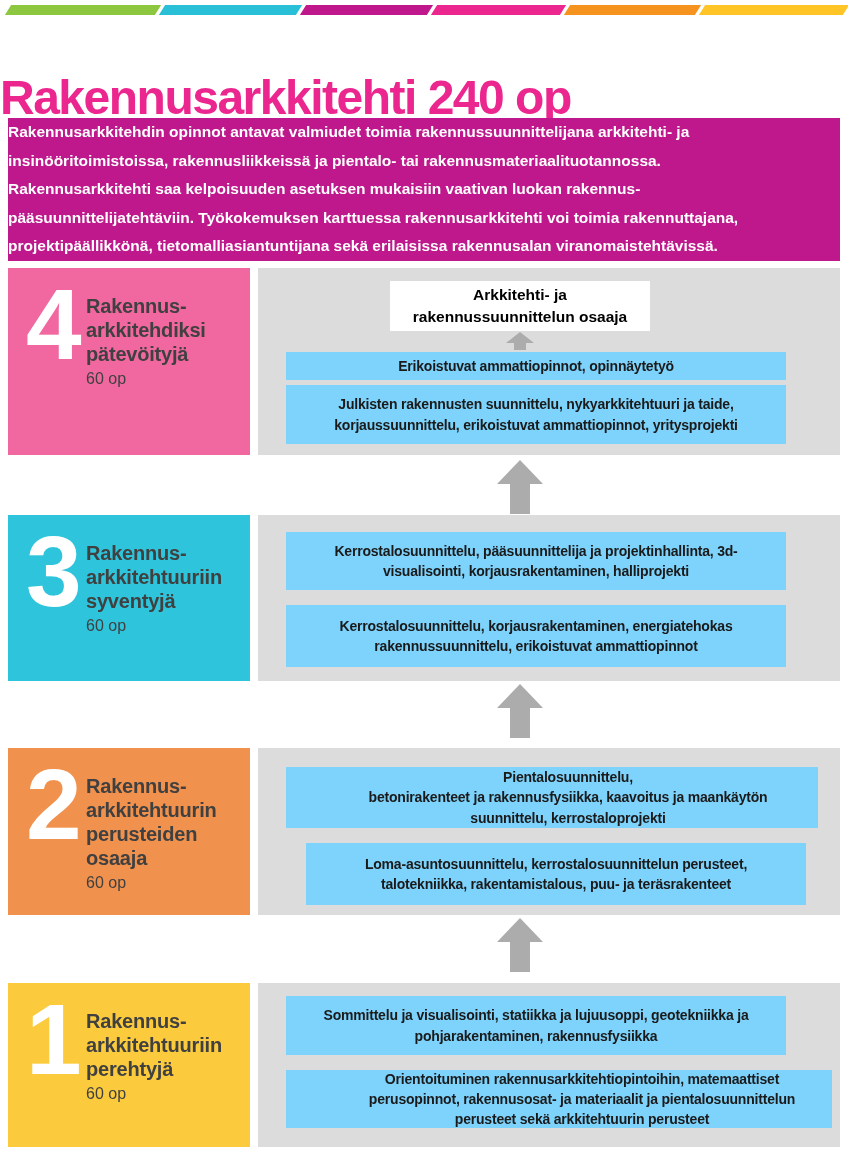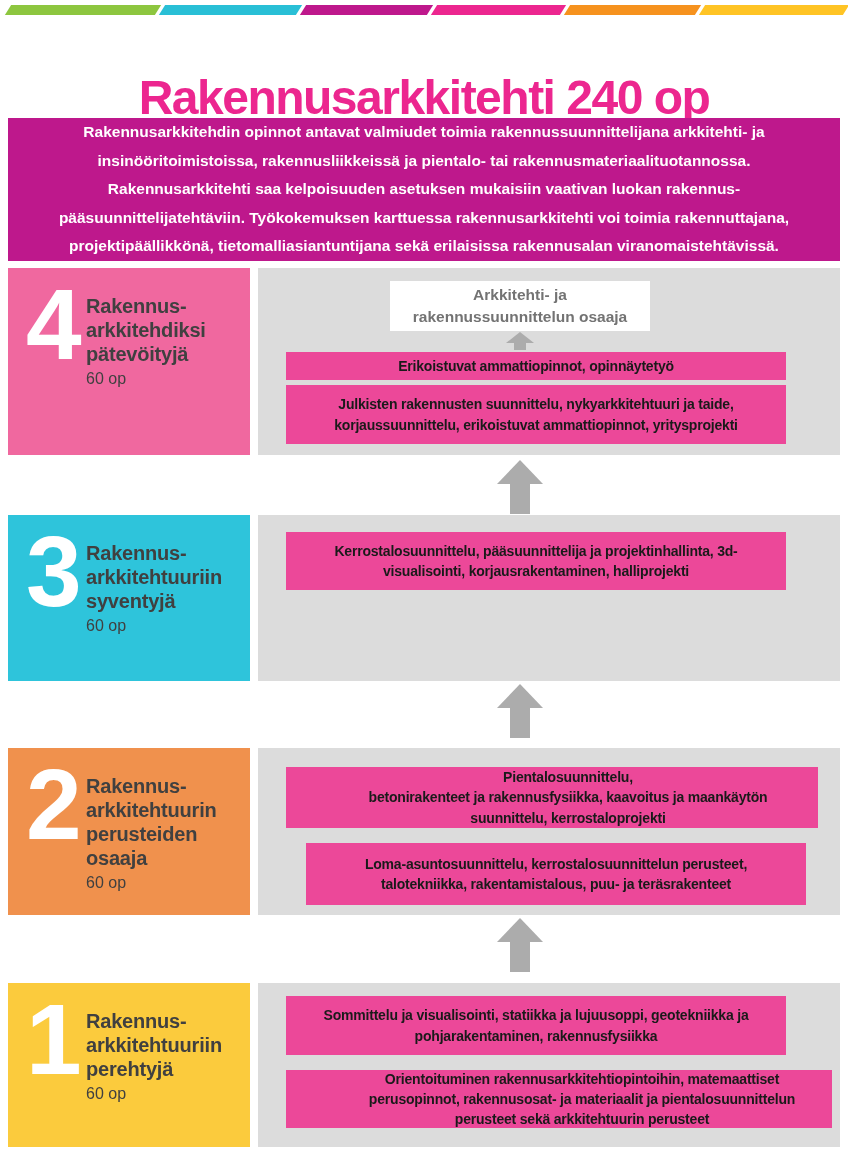--- a/index.html
+++ b/index.html
@@ -11,45 +11,45 @@
   .stripe .seg { transform:skewX(-32deg); height:10px; }
   .stripe .seg:nth-child(1){ width:150px; }
   .stripe .seg:nth-child(2){ width:137px; }
   .stripe .seg:nth-child(3){ width:127px; }
   .stripe .seg:nth-child(4){ width:129px; }
   .stripe .seg:nth-child(5){ width:131px; }
   .stripe .seg:nth-child(6){ width:144px; }
 
   .main-title {
     position:absolute; top:38px; left:0; width:100%;
-    text-align:center; font-size:48px; font-weight:bold; letter-spacing:-1.5px;
+    font-size:48px; font-weight:bold; letter-spacing:-1.5px;
   }
 
   .intro {
     position:absolute; top:118px; left:8px; width:832px; height:143px;
     display:flex; align-items:center; justify-content:center;
   }
   .intro-text {
     color:#ffffff; font-weight:bold; font-size:15.5px; line-height:28.5px;
-    text-align:center; white-space:pre-line; width:100%;
+    white-space:pre-line; width:100%;
   }
 
   .level { position:absolute; left:8px; width:832px; }
   .level-card { position:absolute; left:0; top:0; width:242px; height:100%; }
   .level-number {
     position:absolute; left:18px; top:6px; color:#ffffff;
     font-size:100px; font-weight:bold; line-height:1;
   }
   .level-info { position:absolute; left:78px; top:26px; color:#404040; }
   .level-title { font-size:20px; font-weight:bold; line-height:24px; letter-spacing:-0.2px; white-space:pre-line; }
   .level-credits { font-size:16px; font-weight:normal; line-height:26px; }
 
   .level-panel { position:absolute; left:250px; top:0; width:582px; height:100%; background:#DCDCDC; }
   .course-box {
-    position:absolute; left:28px; width:500px; background:#ec4899;
+    position:absolute; left:28px; width:500px; background:#7dd3fc;
     display:flex; align-items:center; justify-content:center;
   }
   .course-text {
     color:#1A1A1A; font-weight:bold; font-size:14px; line-height:1.45;
     letter-spacing:-0.2px; text-align:center; white-space:pre-line; padding:0 3px;
   }
   .goal-box { position:absolute; left:132px; top:13px; width:260px; height:50px;
     background:#ffffff; display:flex; align-items:center; justify-content:center; }
   .goal-text { font-weight:bold; font-size:15.5px; line-height:1.4; text-align:center; white-space:pre-line; }
 
@@ -115,21 +115,21 @@
       <div class="level-number">4</div>
       <div class="level-info">
         <div class="level-title">Rakennus-
 arkkitehdiksi
 pätevöityjä</div>
         <div class="level-credits">60 op</div>
       </div>
     </div>
     <div class="level-panel">
       <div class="goal-box">
-        <div class="goal-text" style="color: #737373;">Arkkitehti- ja
+        <div class="goal-text" style="color: #000000;">Arkkitehti- ja
 rakennussuunnittelun osaaja</div>
       </div>
       <div class="arrow-up-small small-arrow">
         <div class="head"></div>
         <div class="stem"></div>
       </div>
       <div class="course-box l4-box-a">
         <div class="course-text">Erikoistuvat ammattiopinnot, opinnäytetyö</div>
       </div>
       <div class="course-box l4-box-b">
@@ -151,20 +151,24 @@
         <div class="level-title">Rakennus-
 arkkitehtuuriin
 syventyjä</div>
         <div class="level-credits">60 op</div>
       </div>
     </div>
     <div class="level-panel">
       <div class="course-box l3-box-a">
         <div class="course-text">Kerrostalosuunnittelu, pääsuunnittelija ja projektinhallinta, 3d-
 visualisointi, korjausrakentaminen, halliprojekti</div>
+      </div>
+      <div class="course-box l3-box-b">
+        <div class="course-text">Kerrostalosuunnittelu, korjausrakentaminen, energiatehokas
+rakennussuunnittelu, erikoistuvat ammattiopinnot</div>
       </div>
     </div>
   </section>
 
   <div class="arrow-up gap-arrow-2">
     <div class="head"></div>
     <div class="stem"></div>
   </div>
 
   <section class="level level-2">

